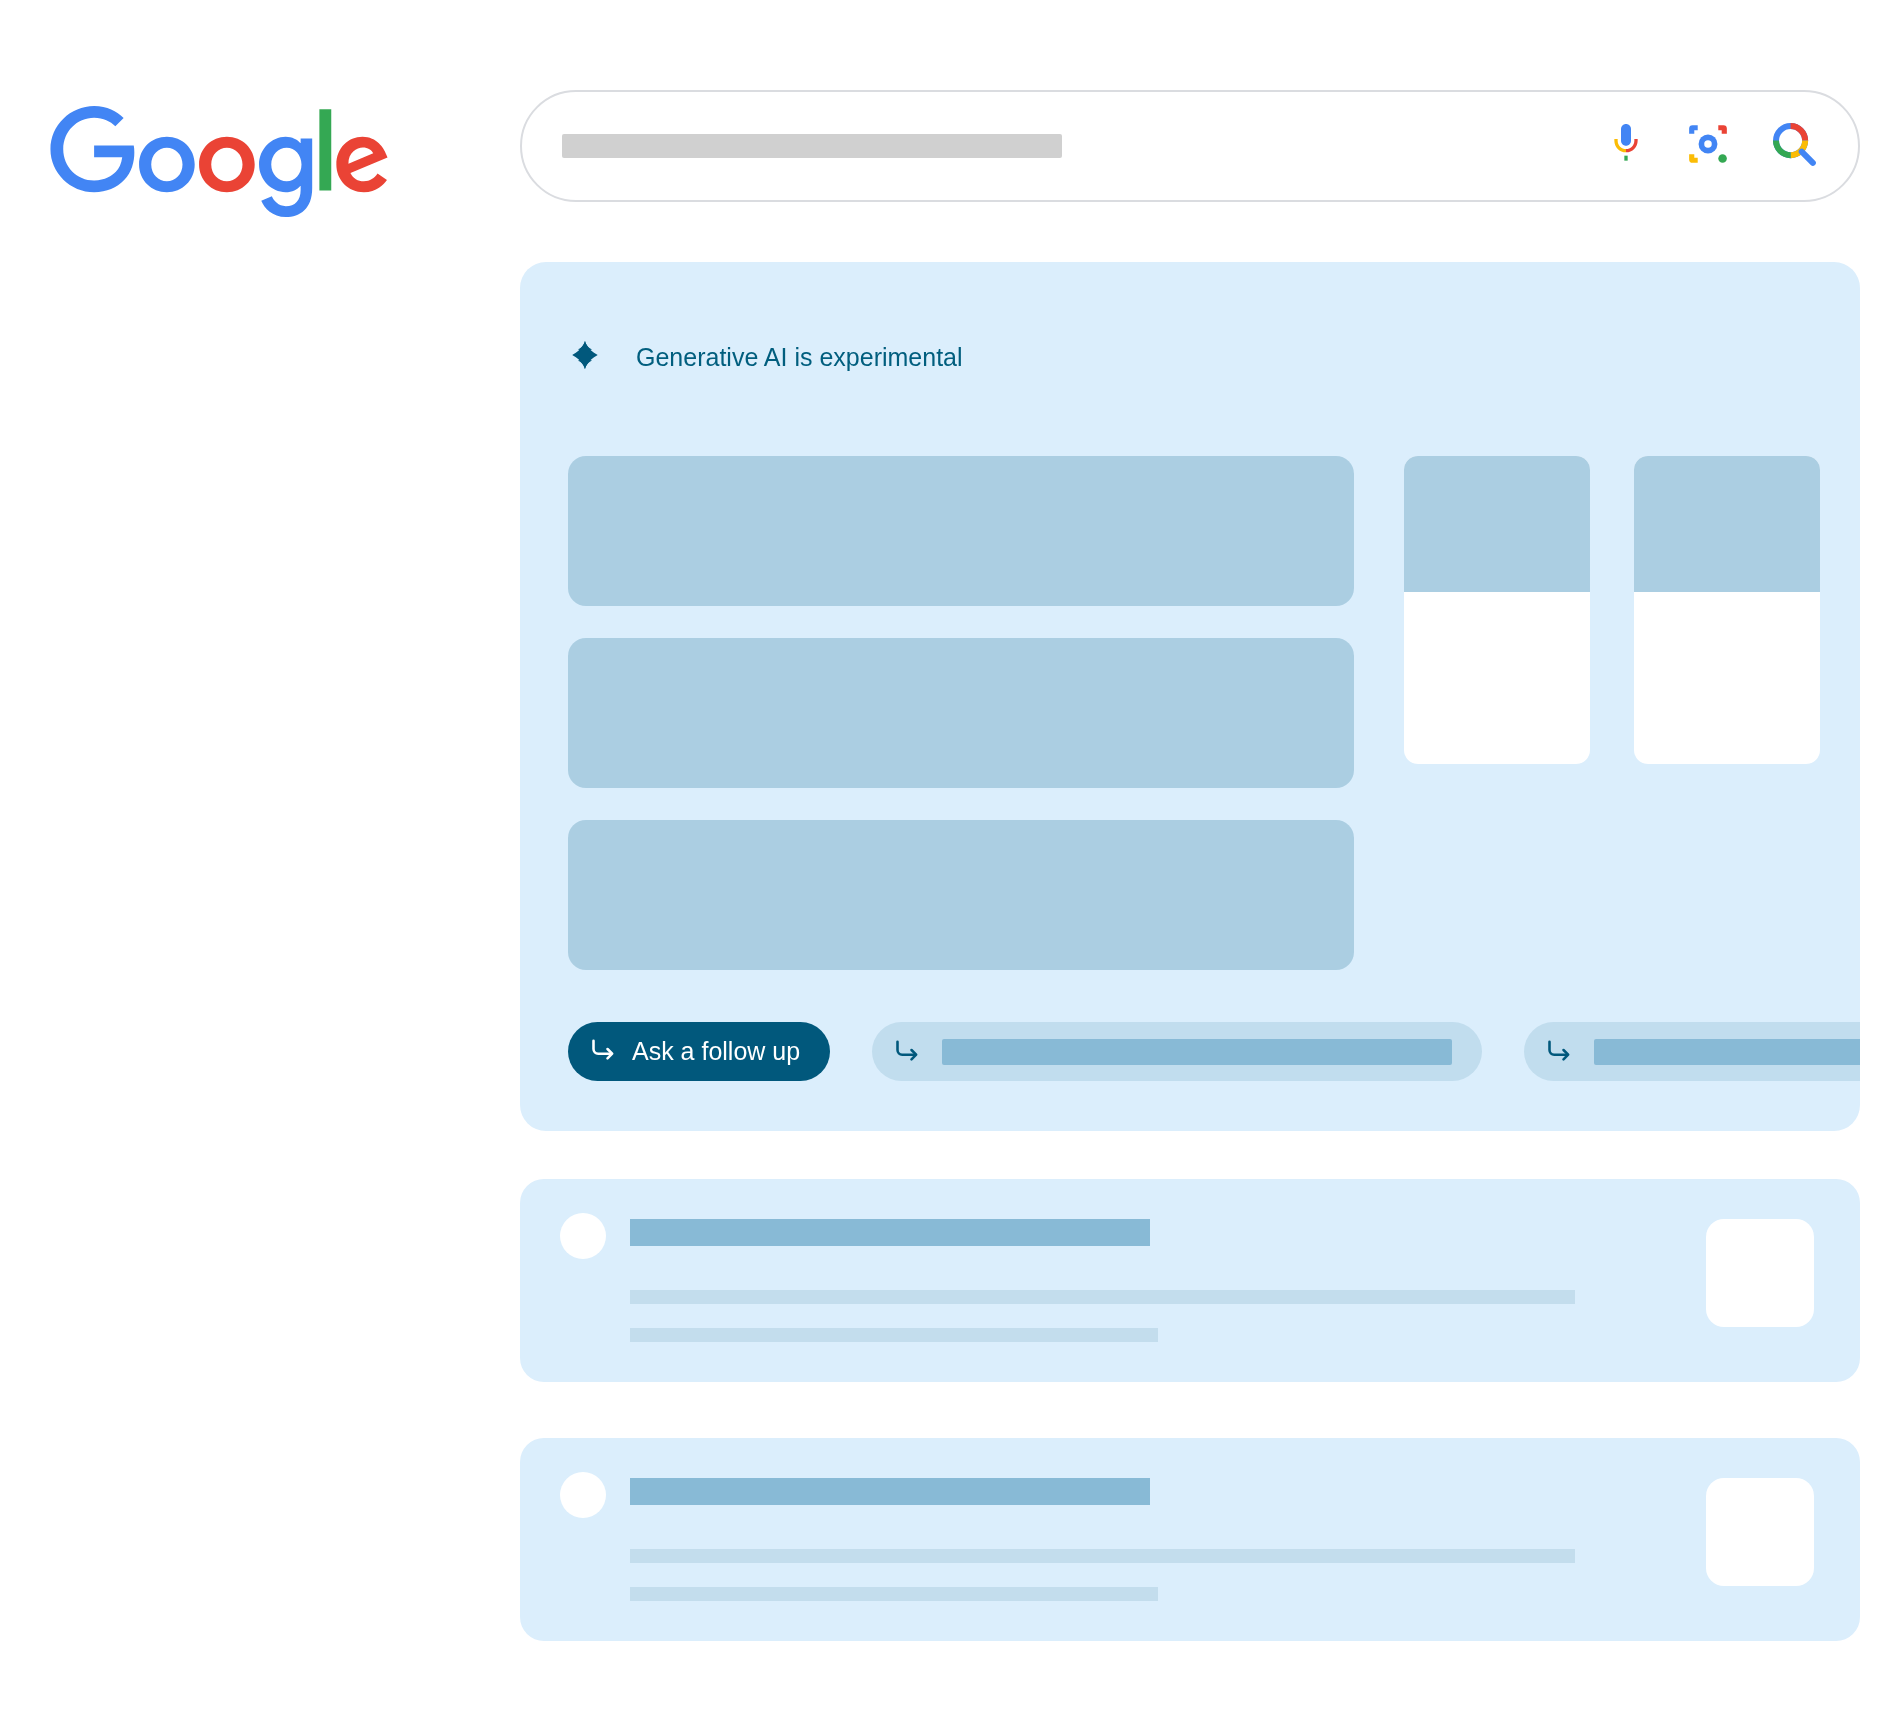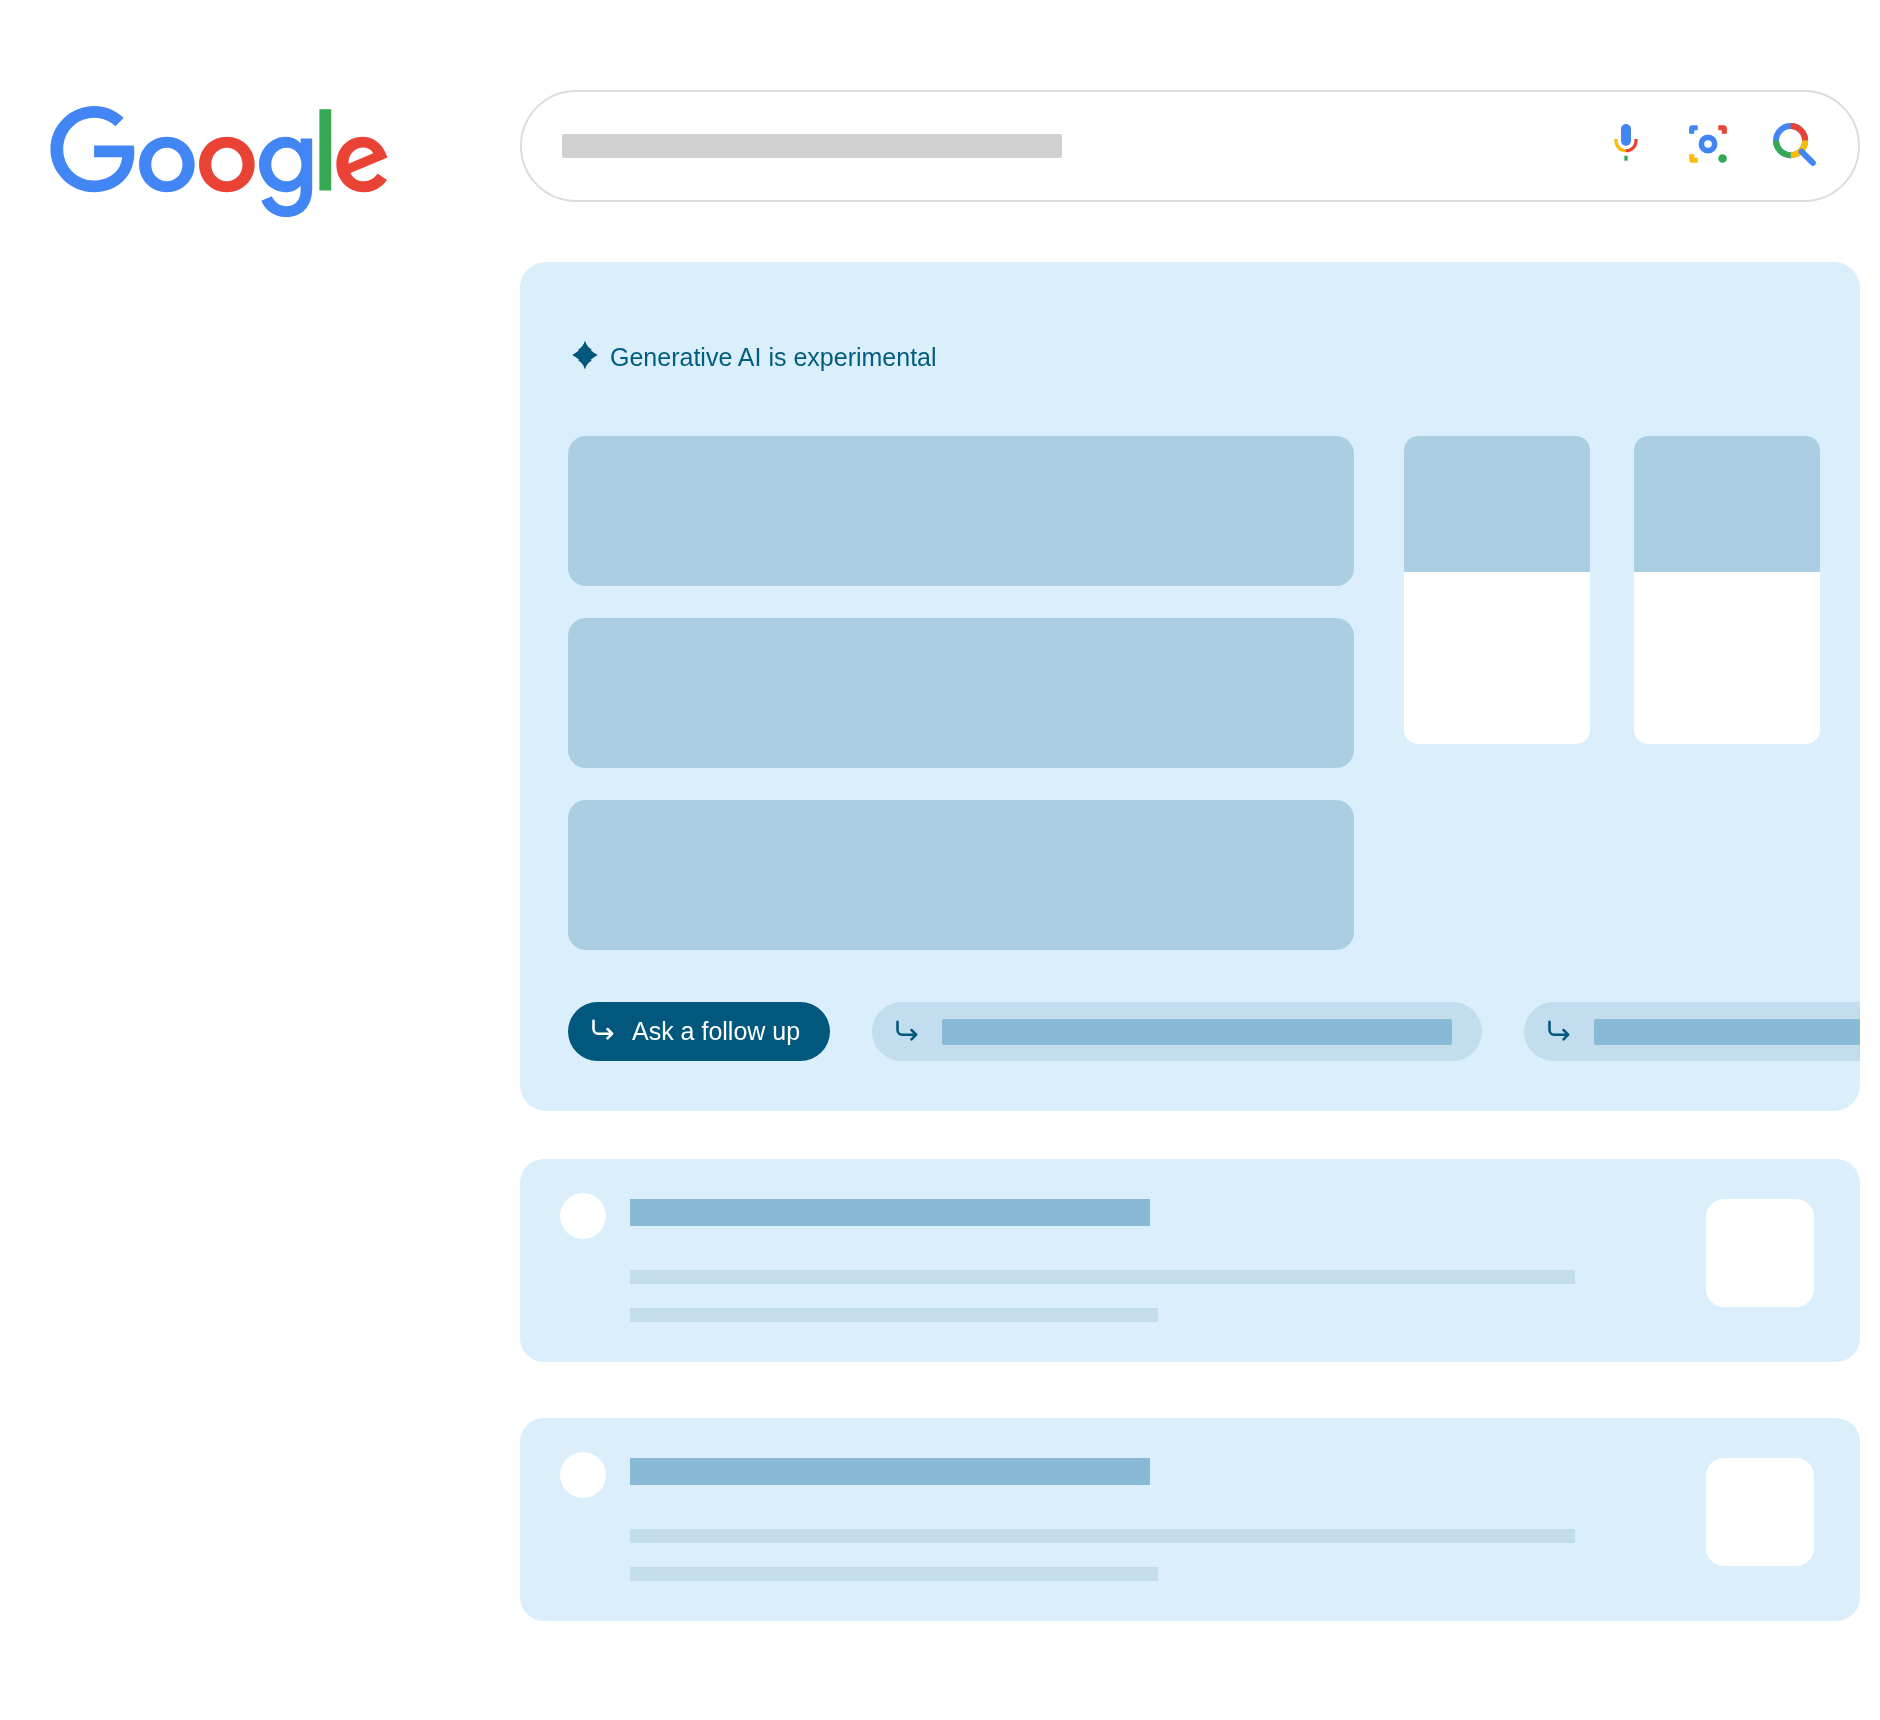--- a/index.html
+++ b/index.html
@@ -51,22 +51,22 @@
     .ai-panel {
       background: #dbeefc;
       border-radius: 26px;
       padding: 76px 0 50px 48px;
       overflow: hidden;
       margin-bottom: 48px;
     }
     .ai-badge {
       display: flex;
       align-items: center;
-      gap: 8px;
-      margin-bottom: 60px;
+      gap: 34px;
+      margin-bottom: 80px;
     }
     .ai-badge-text {
       color: #015e7e;
       font-size: 25px;
       font-weight: 400;
     }
     .ai-content {
       display: flex;
       gap: 50px;
       margin-bottom: 52px;

